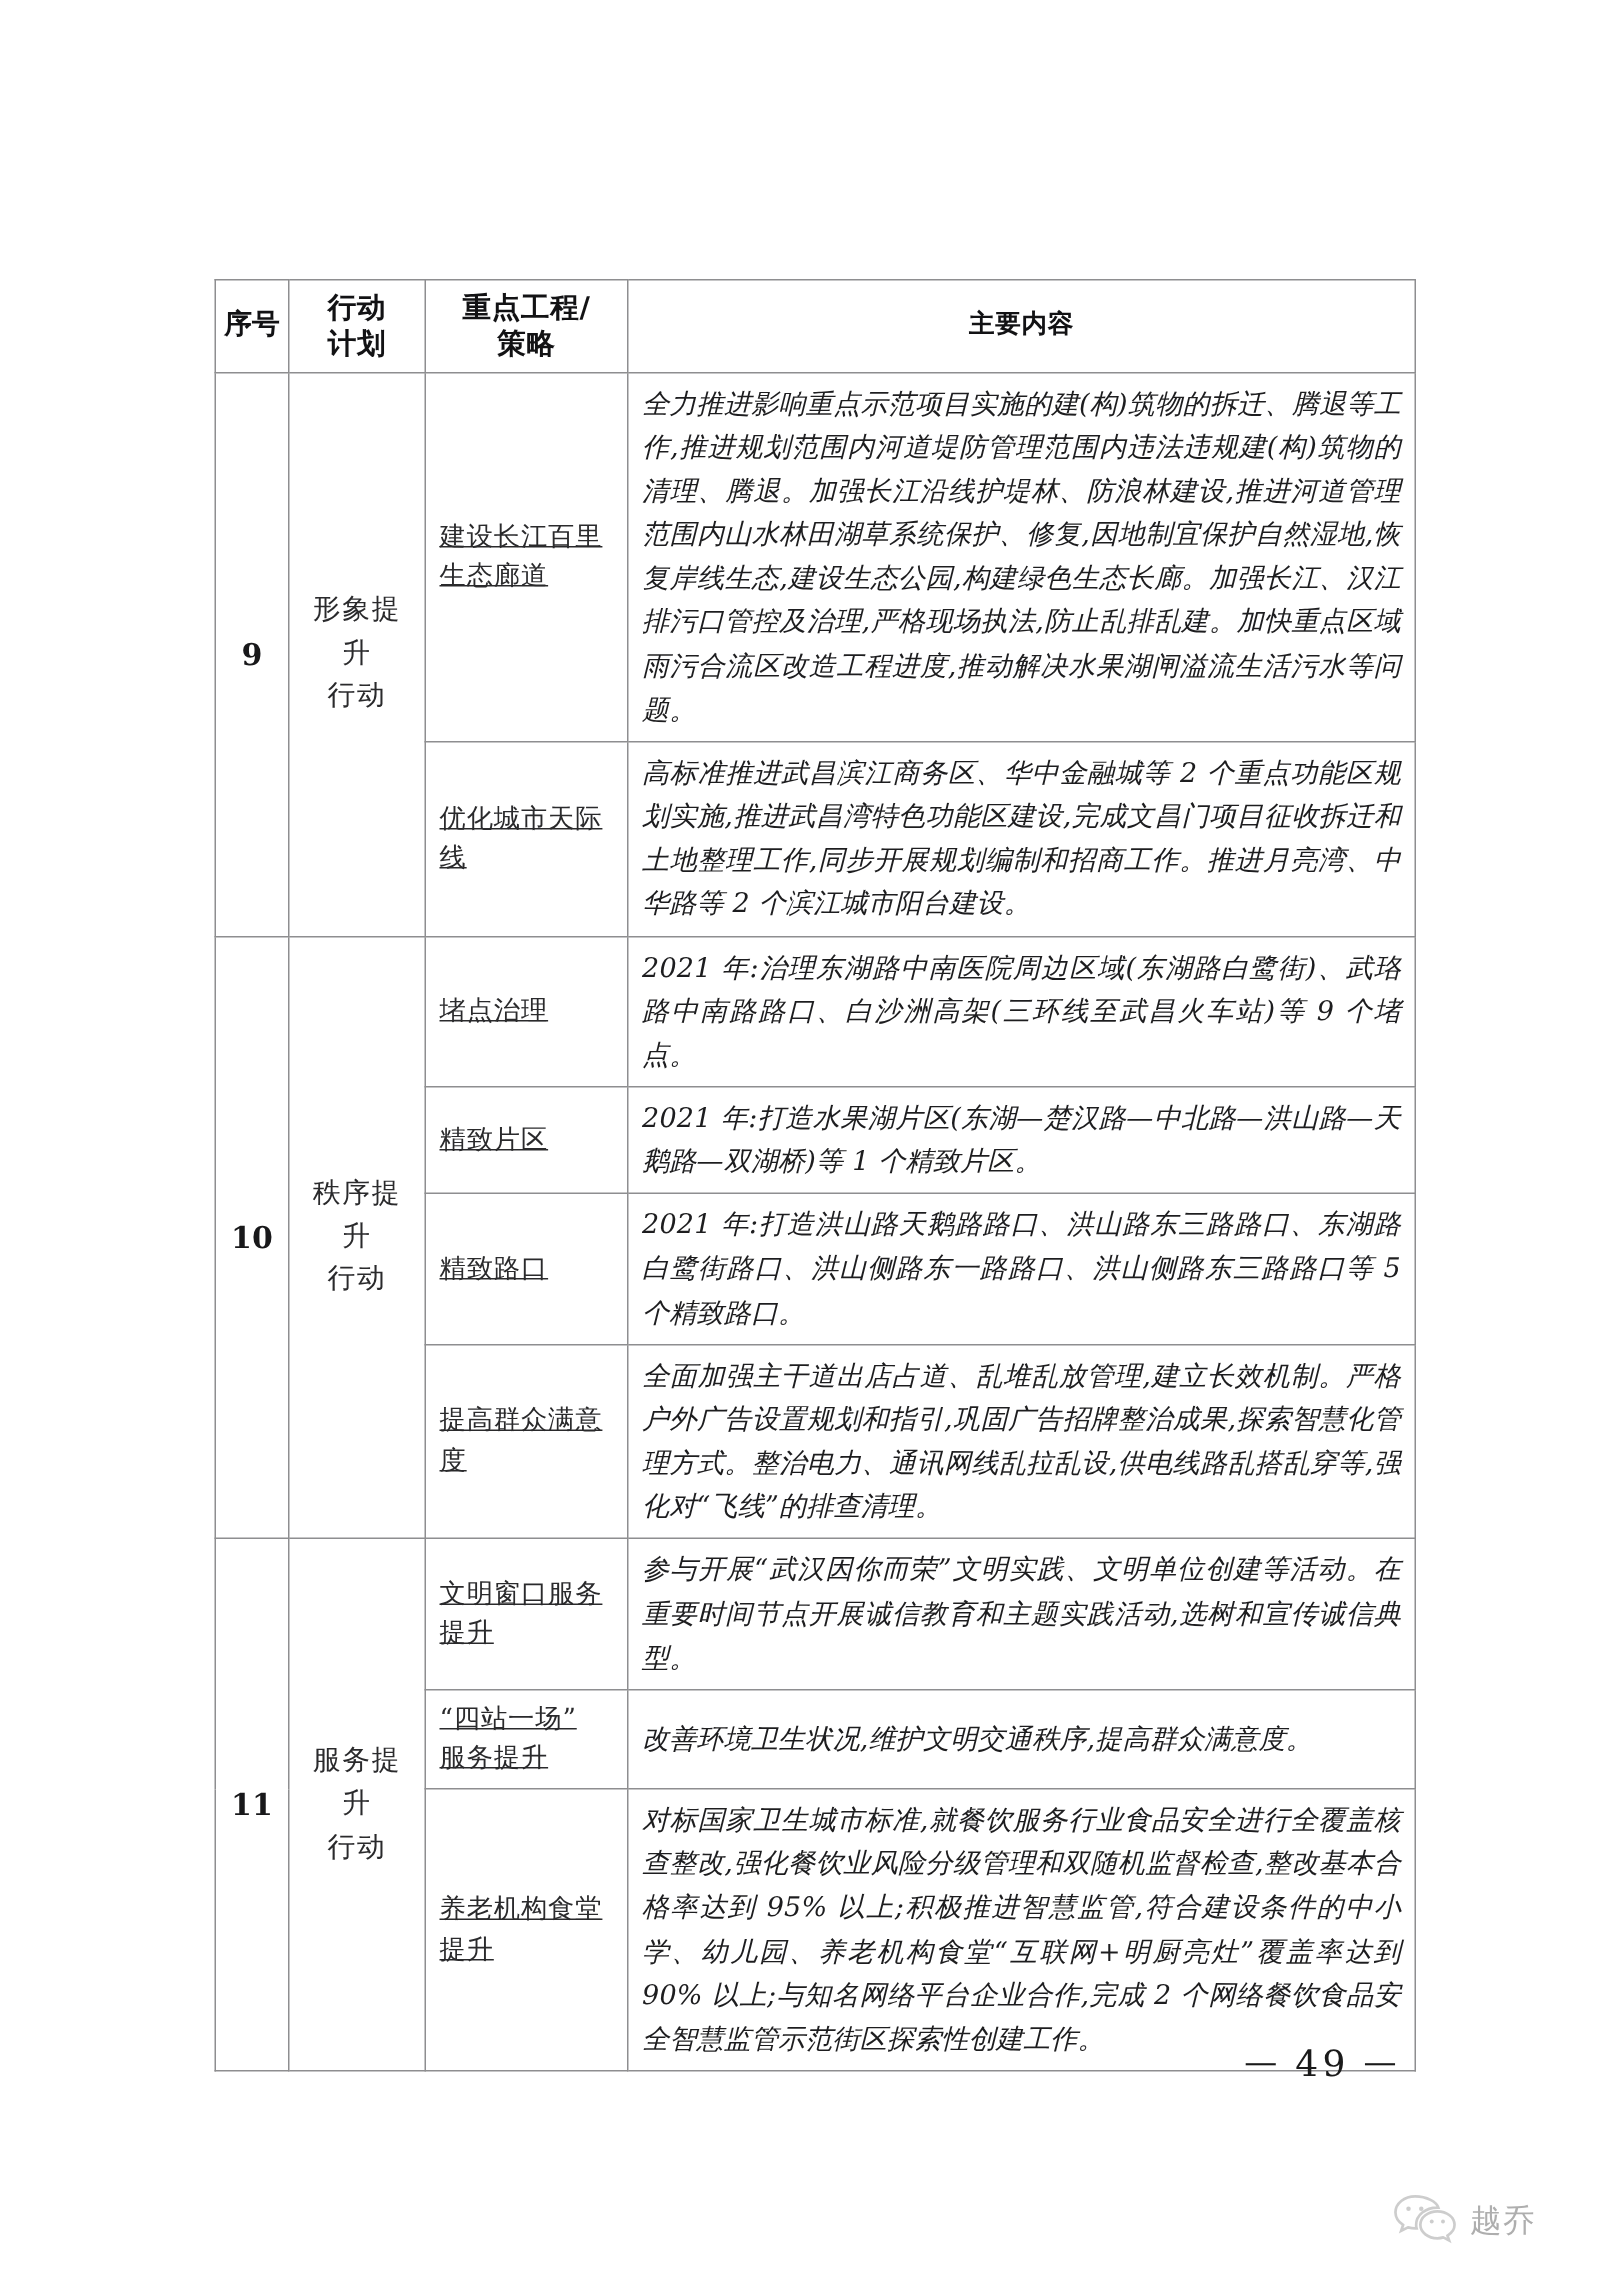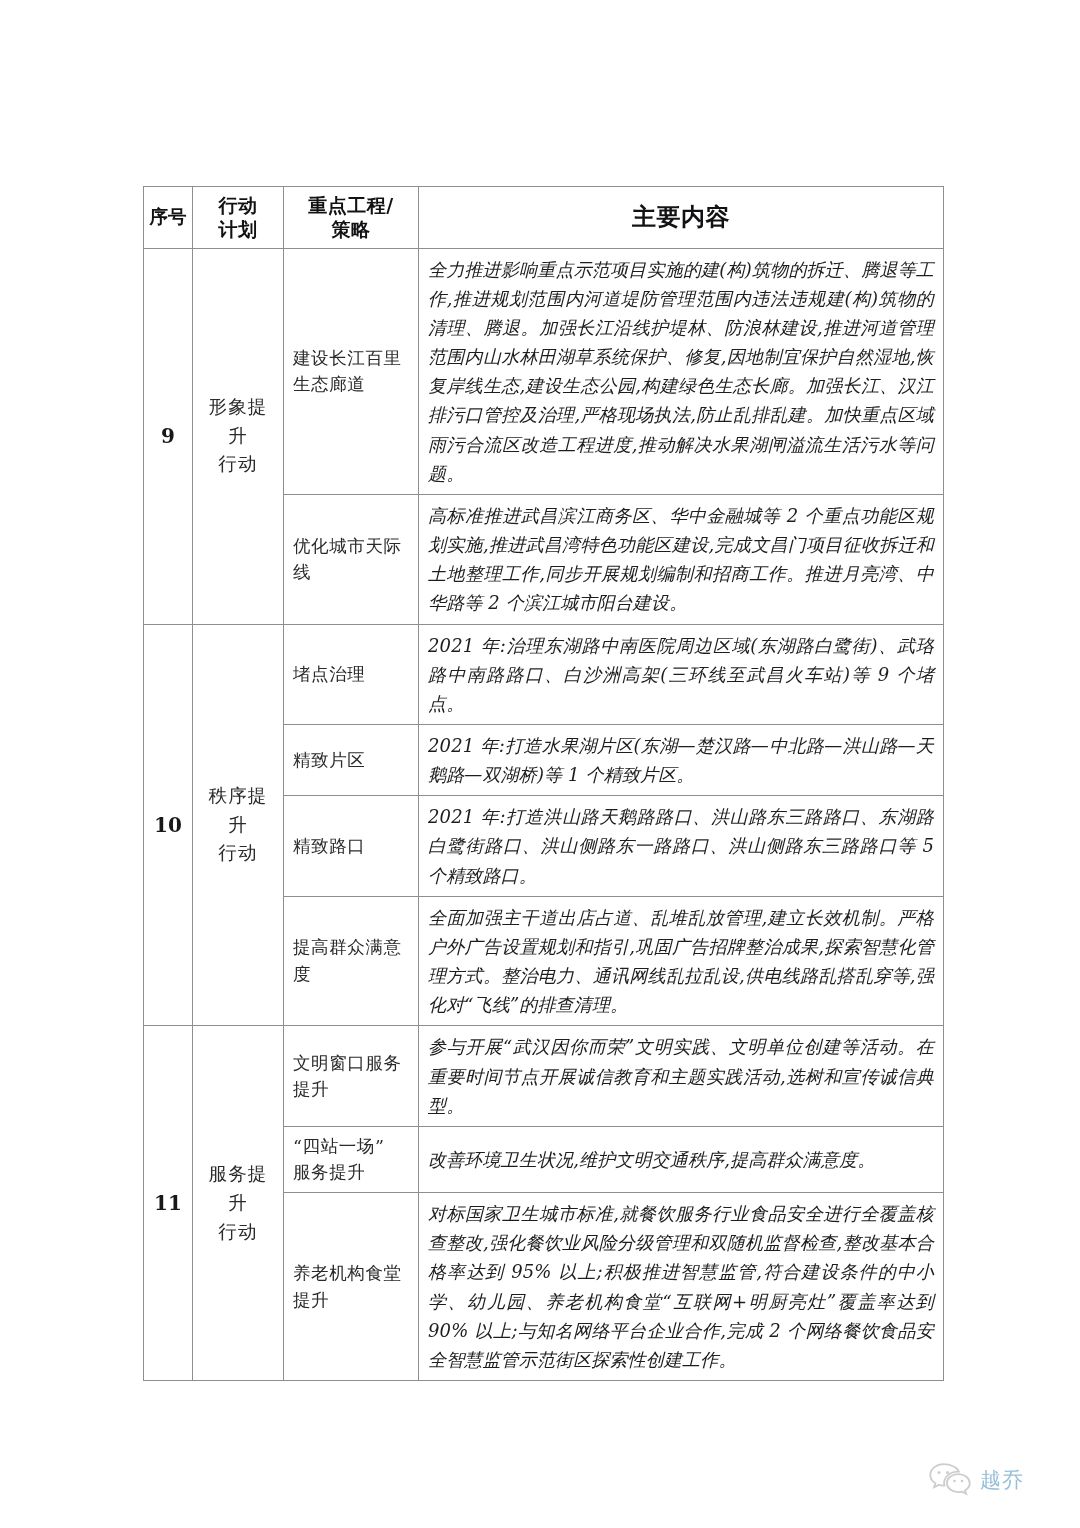--- a/index.html
+++ b/index.html
@@ -59,21 +59,21 @@
     text-align: center;
     font-family: "DejaVu Sans", "Liberation Sans", sans-serif;
     font-weight: 700;
     font-size: 19px;
     line-height: 1.28;
     letter-spacing: 0.5px;
     padding: 9px 4px;
     color: #121214;
   }
   thead th.h-seq  { font-size: 18.5px; letter-spacing: 0px; padding-left:2px; padding-right:2px;}
-  thead th.h-main { font-size: 24px; }
+  thead th.h-main { font-size: 17px; }
 
   td.seq-cell {
     text-align: center;
     font-family: "DejaVu Serif", "Liberation Serif", serif;
     font-size: 20px;
     font-weight: 600;
     color: #18181a;
     padding: 0;
   }
   td.plan-cell {
@@ -86,20 +86,21 @@
     padding-right: 4px;
   }
   td.proj-cell {
     text-align: left;
     font-size: 17.5px;
     line-height: 1.52;
     letter-spacing: 0.6px;
     color: #2a2a2c;
     padding-left: 11px;
     padding-right: 5px;
+    text-decoration: underline;
   }
   td.content-cell {
     text-align: justify;
     text-align-last: left;
     font-size: 18px;
     line-height: 1.62;
     letter-spacing: 0.15px;
     color: #1d1d1f;
     padding: 11px 12px 11px 12px;
     font-style: italic;
@@ -138,21 +139,21 @@
     left: 928px;
     top: 1462px;
     display: flex;
     align-items: center;
     gap: 8px;
     opacity: 0.42;
   }
   .watermark .wm-label {
     font-family: "DejaVu Sans", "Liberation Sans", sans-serif;
     font-size: 21px;
-    color: #0369a1;
+    color: #404040;
     letter-spacing: 1px;
   }
   .wechat-logo { display:block; }
 </style>
 </head>
 <body>
 
 <div class="page">
 
   <div class="table-wrap">
@@ -249,20 +250,23 @@
             <td class="proj-cell">
               <div>养老机构食堂</div>
               <div>提升</div>
             </td>
             <td class="content-cell">对标国家卫生城市标准,就餐饮服务行业食品安全进行全覆盖核查整改,强化餐饮业风险分级管理和双随机监督检查,整改基本合格率达到 95% 以上;积极推进智慧监管,符合建设条件的中小学、幼儿园、养老机构食堂“互联网+明厨亮灶”覆盖率达到 90% 以上;与知名网络平台企业合作,完成 2 个网络餐饮食品安全智慧监管示范街区探索性创建工作。</td>
           </tr>
         </tbody>
     </table>
   </div>
 
+  <div class="page-number">
+    <span class="dash">—</span><span>49</span><span class="dash">—</span>
+  </div>
 
   <div class="watermark">
     <span>
       <svg class="wechat-logo" width="44" height="36" viewBox="0 0 44 36" aria-hidden="true">
         <path d="M15.5 2.2C8.2 2.2 2.3 7 2.3 12.9c0 3.4 2 6.4 5.1 8.4l-1.3 3.9 4.6-2.3c1.5.4 3.1.7 4.8.7h.9c-.2-.8-.3-1.6-.3-2.4 0-6.4 6.3-11.5 14-11.5h.8C29.7 6 23.3 2.2 15.5 2.2z" fill="none" stroke="#8a8a8a" stroke-width="1.8"></path>
         <circle cx="11" cy="10.5" r="1.5" fill="#8a8a8a"></circle>
         <circle cx="19.5" cy="10.5" r="1.5" fill="#8a8a8a"></circle>
         <path d="M41.7 21.2c0-5-5.1-9-11.4-9s-11.4 4-11.4 9c0 5 5.1 9 11.4 9 1.4 0 2.7-.2 3.9-.6l3.9 2-1.1-3.2c2.8-1.7 4.7-4.3 4.7-7.2z" fill="none" stroke="#8a8a8a" stroke-width="1.8"></path>
         <circle cx="26.5" cy="19" r="1.3" fill="#8a8a8a"></circle>
         <circle cx="34" cy="19" r="1.3" fill="#8a8a8a"></circle>

